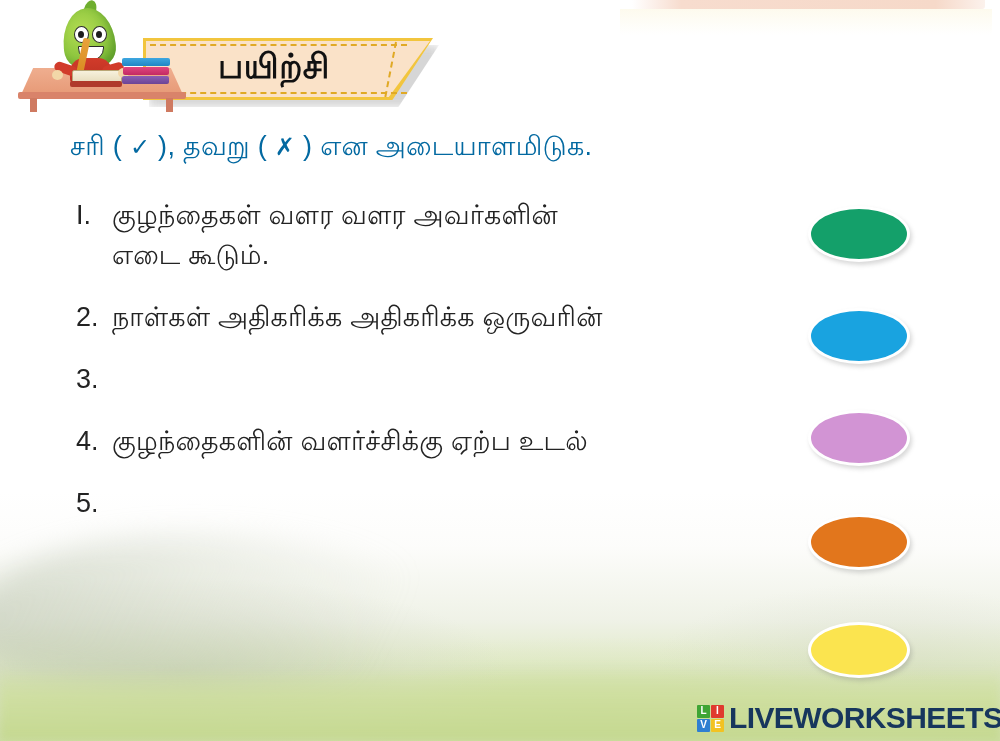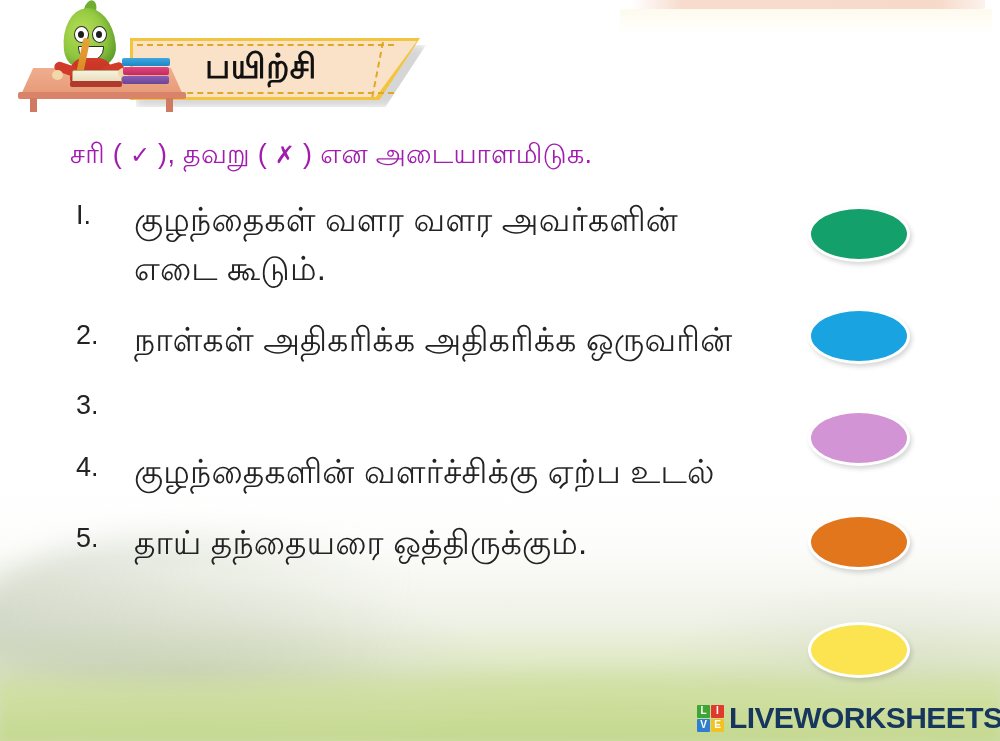--- a/index.html
+++ b/index.html
@@ -86,21 +86,21 @@
     position: absolute;
     top: 0;
     left: 0;
     width: 430px;
     height: 115px;
   }
 
   
   .banner {
     position: absolute;
-    left: 130px;
+    left: 143px;
     top: 38px;
     width: 290px;
     height: 62px;
   }
   .banner-shadow {
     position: absolute;
     left: 6px;
     top: 7px;
     width: 290px;
     height: 62px;
@@ -346,25 +346,25 @@
     border-radius: 2px;
   }
   .bk1 { top: 0;  background: linear-gradient(to bottom, #3ea7e0 0%, #1f86c4 100%); }
   .bk2 { top: 9px;  background: linear-gradient(to bottom, #e0467f 0%, #c32a63 100%); width: 46px; left: 1px; }
   .bk3 { top: 18px; background: linear-gradient(to bottom, #8a5fb5 0%, #6c4495 100%); width: 47px; }
 
   
   .instruction {
     position: absolute;
     left: 70px;
-    top: 136px;
+    top: 128px;
     width: 700px;
     font-size: 27px;
     line-height: 1.35;
-    color: #a21caf;
+    color: #0369a1;
     letter-spacing: 0.3px;
     white-space: nowrap;
   }
   .tick-glyph, .cross-glyph {
     font-weight: bold;
     font-size: 24px;
   }
 
   
   .qlist {
@@ -382,25 +382,24 @@
     flex: 0 0 42px;
     font-size: 27px;
     line-height: 1.48;
     color: #232323;
     text-align: left;
     padding-left: 6px;
     box-sizing: border-box;
   }
   .qtext {
     flex: 1 1 auto;
-    font-size: 33px;
+    font-size: 27px;
     line-height: 1.48;
     color: #232323;
     letter-spacing: 0.2px;
-    margin-left: 22px;
   }
   .qtext .l2 { display: block; }
 
   
   .ovals {
     position: absolute;
     left: 808px;
     top: 202px;
     width: 112px;
     height: 500px;
@@ -535,21 +534,20 @@
     <div class="qrow">
       <div class="qnum">4.</div>
       <div class="qtext">
         <span class="l1">குழந்தைகளின் வளர்ச்சிக்கு ஏற்ப உடல்</span>
       </div>
     </div>
 
     <div class="qrow">
       <div class="qnum">5.</div>
       <div class="qtext">
-        <span class="l2">தாய் தந்தையரை ஒத்திருக்கும்.</span>
       </div>
     </div>
 
   </div>
 
   <div class="ovals">
     <div class="oval o1" style="background: rgb(20, 160, 106);"></div>
     <div class="oval o2" style="background: rgb(25, 163, 224);"></div>
     <div class="oval o3" style="background: rgb(210, 148, 212);"></div>
     <div class="oval o4" style="background: rgb(226, 118, 28);"></div>

